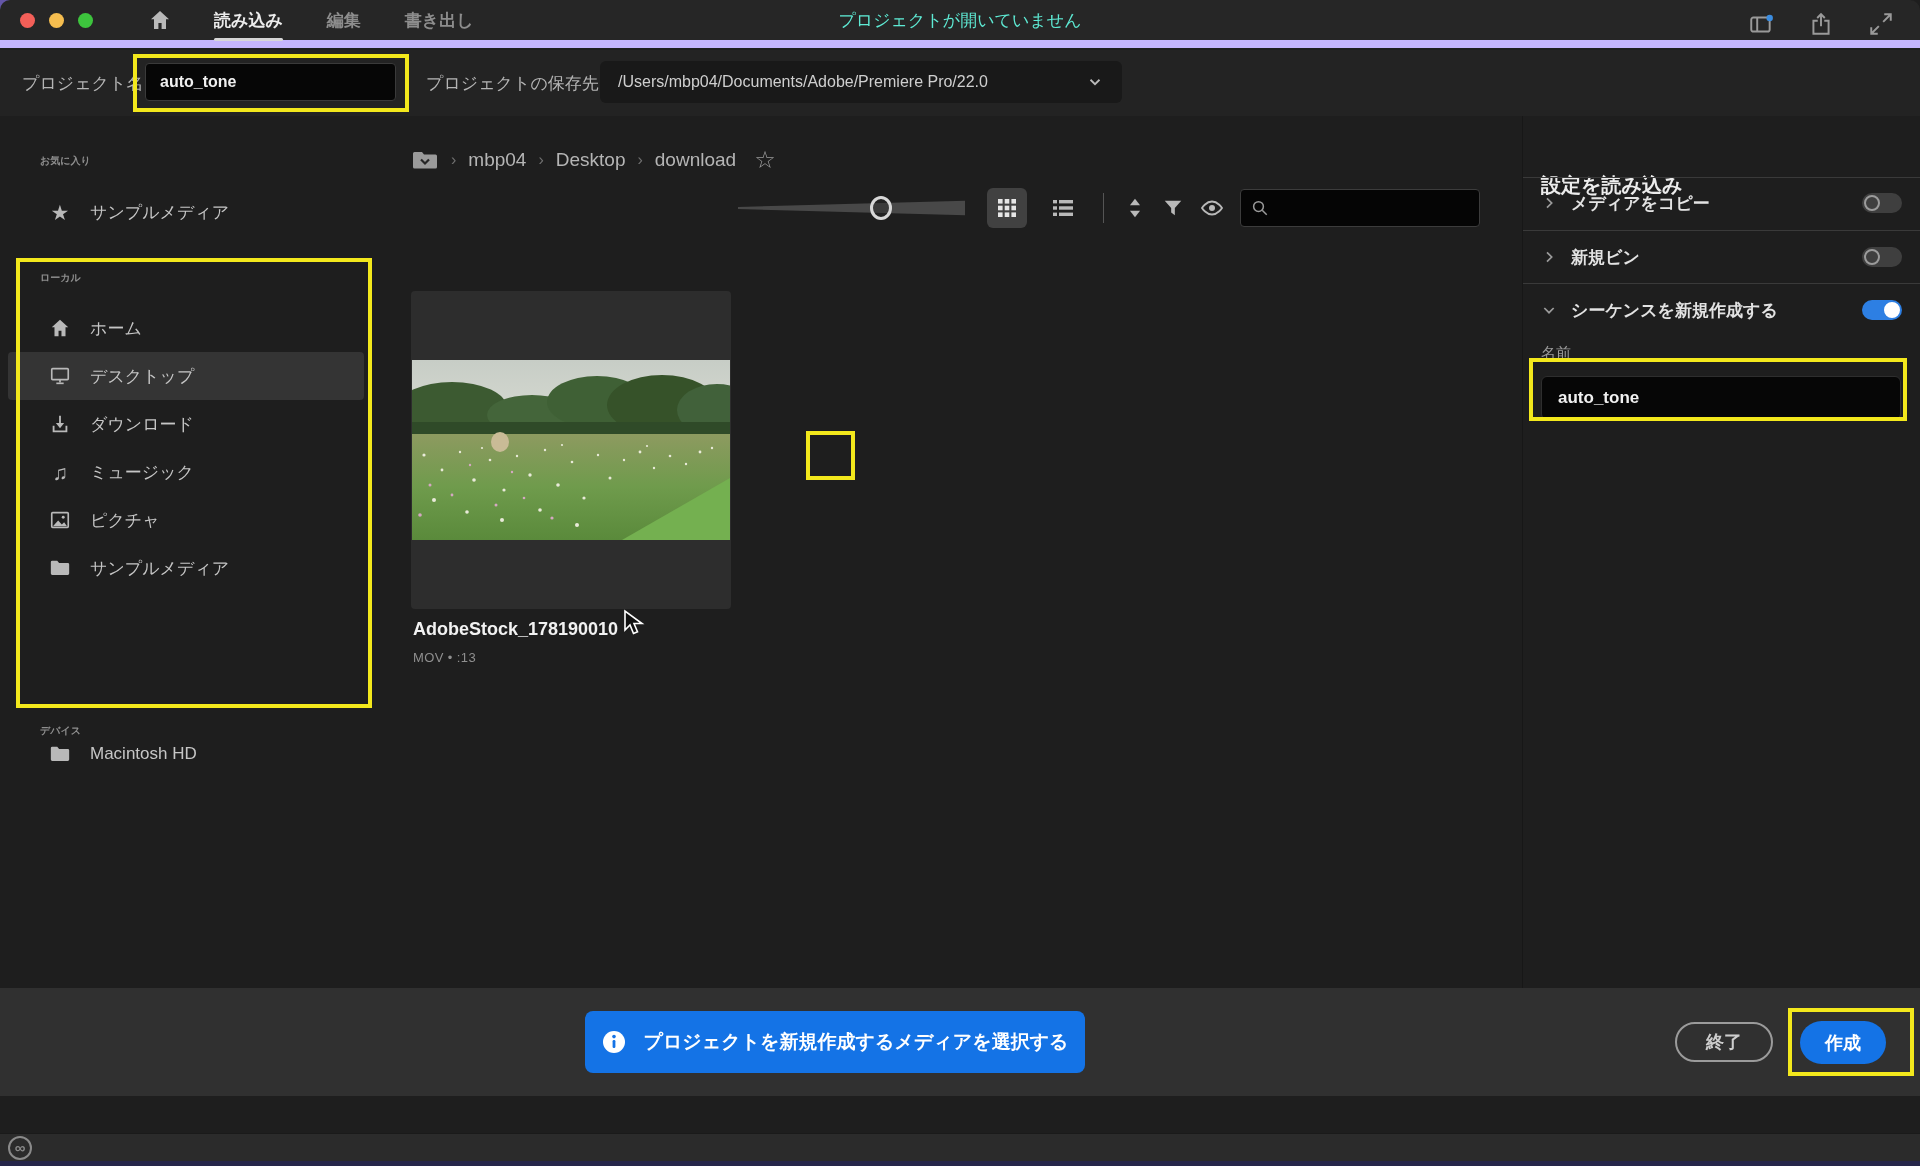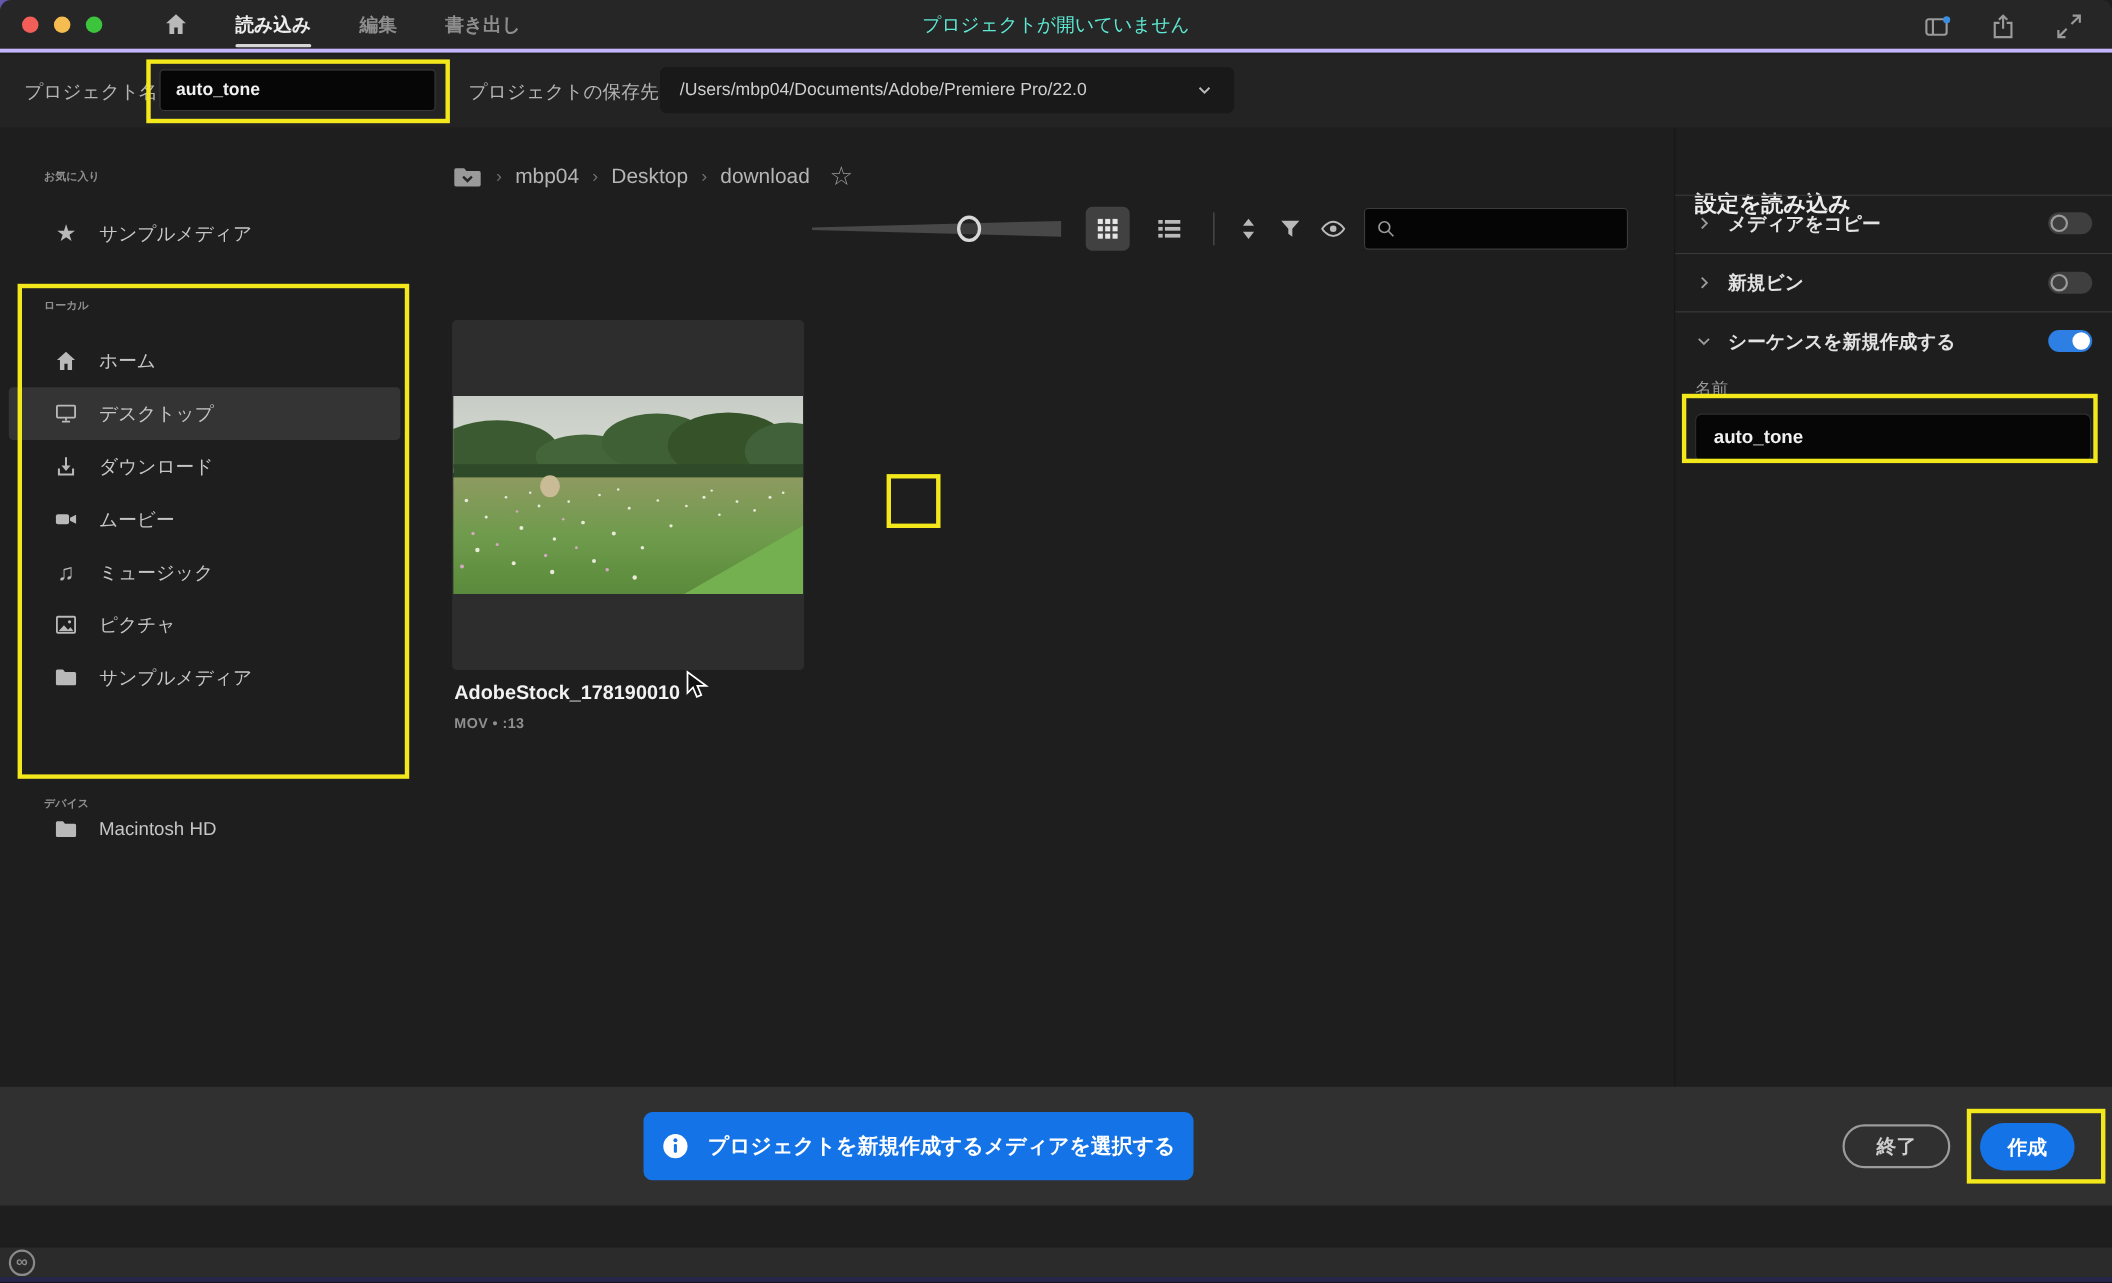--- a/index.html
+++ b/index.html
@@ -7,21 +7,21 @@
   body { font-family:"Liberation Sans","DejaVu Sans",sans-serif; }
   #app { position:relative; width:1920px; height:1166px; background:#1e1e1e; overflow:hidden; }
 
   
   .corner-accent { position:absolute; left:0; top:0; width:14px; height:14px; background:#6456a8; z-index:0; }
   .bottom-edge { position:absolute; left:0; top:1161px; width:1920px; height:5px; background:#26264a; z-index:3; }
 
   
   .topbar { position:absolute; left:0; top:0; width:1920px; height:48px; background:#262626;
             border-radius:10px 10px 0 0; display:flex; align-items:center; z-index:2;
-            border-bottom:4px solid #c4b5fd; }
+            border-bottom:8px solid #c4b5fd; }
   .traffic { display:flex; gap:14px; margin-left:20px; }
   .light { width:15px; height:15px; border-radius:50%; }
   .light.red { background:#f35f58; } .light.yellow { background:#f5bd4f; } .light.green { background:#3dc43d; }
   .home-btn { margin-left:55px; display:flex; align-items:center; }
   .tabs { display:flex; margin-left:42px; gap:44px; height:48px; align-items:center; }
   .tab { color:#8d8d8d; font-size:17px; font-weight:700; height:48px; display:flex; align-items:center; position:relative; cursor:default; }
   .tab.active { color:#ececec; }
   .tab.active::after { content:""; position:absolute; left:0; right:0; bottom:3px; height:3px; background:#d6d6d6; border-radius:2px; }
   .topbar-status { position:absolute; left:50%; transform:translateX(-50%); color:#5eead4; font-size:17px; }
   .topbar-icons { position:absolute; right:26px; top:0; height:48px; display:flex; align-items:center; gap:34px; }
@@ -72,21 +72,21 @@
   .view-btn { width:40px; height:40px; display:flex; align-items:center; justify-content:center; border-radius:6px; }
   .view-btn.active { background:#414141; }
   .tb-sep { width:1px; height:30px; background:#555; margin:0 4px; }
   .search-box { width:240px; height:38px; background:#050505; border:1px solid #3c3c3c; border-radius:4px;
                 display:flex; align-items:center; padding:0 10px; gap:8px; }
   .search-box input { flex:1; background:transparent; border:none; outline:none; color:#ddd; font-size:15px; font-family:inherit; }
 
   .tile { position:absolute; left:39px; top:175px; width:320px; height:318px; background:#2d2d2d; border-radius:4px; }
   .tile-img { position:absolute; left:1px; top:69px; width:318px; height:180px; display:block; }
   .tile-name { position:absolute; left:41px; top:503px; color:#f2f2f2; font-size:18px; font-weight:700; }
-  .tile-meta { position:absolute; left:41px; top:534px; color:#8f8f8f; font-size:13px; font-weight:700; letter-spacing:.4px; }
+  .tile-meta { position:absolute; left:41px; top:534px; color:#8f8f8f; font-size:13px; font-weight:400; letter-spacing:.4px; }
   .cursor { position:absolute; left:210px; top:318px; z-index:6; }
 
   
   .rp-header { position:absolute; top:14px; left:18px; color:#ececec; font-size:20px; font-weight:700;margin-top:42px; }
   .rp-divider { position:absolute; left:0; right:0; height:1px; background:#3a3a3a; }
   .rp-row { position:absolute; left:18px; right:18px; height:30px; display:flex; align-items:center; gap:14px;
             color:#e3e3e3; font-size:17px; font-weight:700; }
   .rp-row .toggle { margin-left:auto; }
   .toggle { width:40px; height:20px; border-radius:10px; background:#3f3f3f; position:relative; }
   .toggle .knob { position:absolute; top:2px; left:2px; width:16px; height:16px; border-radius:50%;
@@ -214,29 +214,20 @@
         <span>デスクトップ</span>
       </div>
       <div class="side-item">
         <span class="ic">
           <svg width="22" height="22" viewBox="0 0 24 24" fill="#b9b9b9">
               <path d="M11 3h2v8h3.5L12 16.5 7.5 11H11z"></path>
               <path d="M4 14h2v5h12v-5h2v7H4z"></path>
             </svg>
         </span>
         <span>ダウンロード</span>
-      </div>
-      <div class="side-item">
-        <span class="ic">
-          <svg width="22" height="22" viewBox="0 0 24 24" fill="#b9b9b9">
-              <rect x="2" y="7" width="13" height="10" rx="2"></rect>
-              <path d="M16 10.5l6-3v9l-6-3z"></path>
-            </svg>
-        </span>
-        <span>ムービー</span>
       </div>
       <div class="side-item">
         <span class="ic">
             <span class="glyph">♫</span>
           </span>
         <span>ミュージック</span>
       </div>
       <div class="side-item">
         <span class="ic">
           <svg width="22" height="22" viewBox="0 0 24 24">

